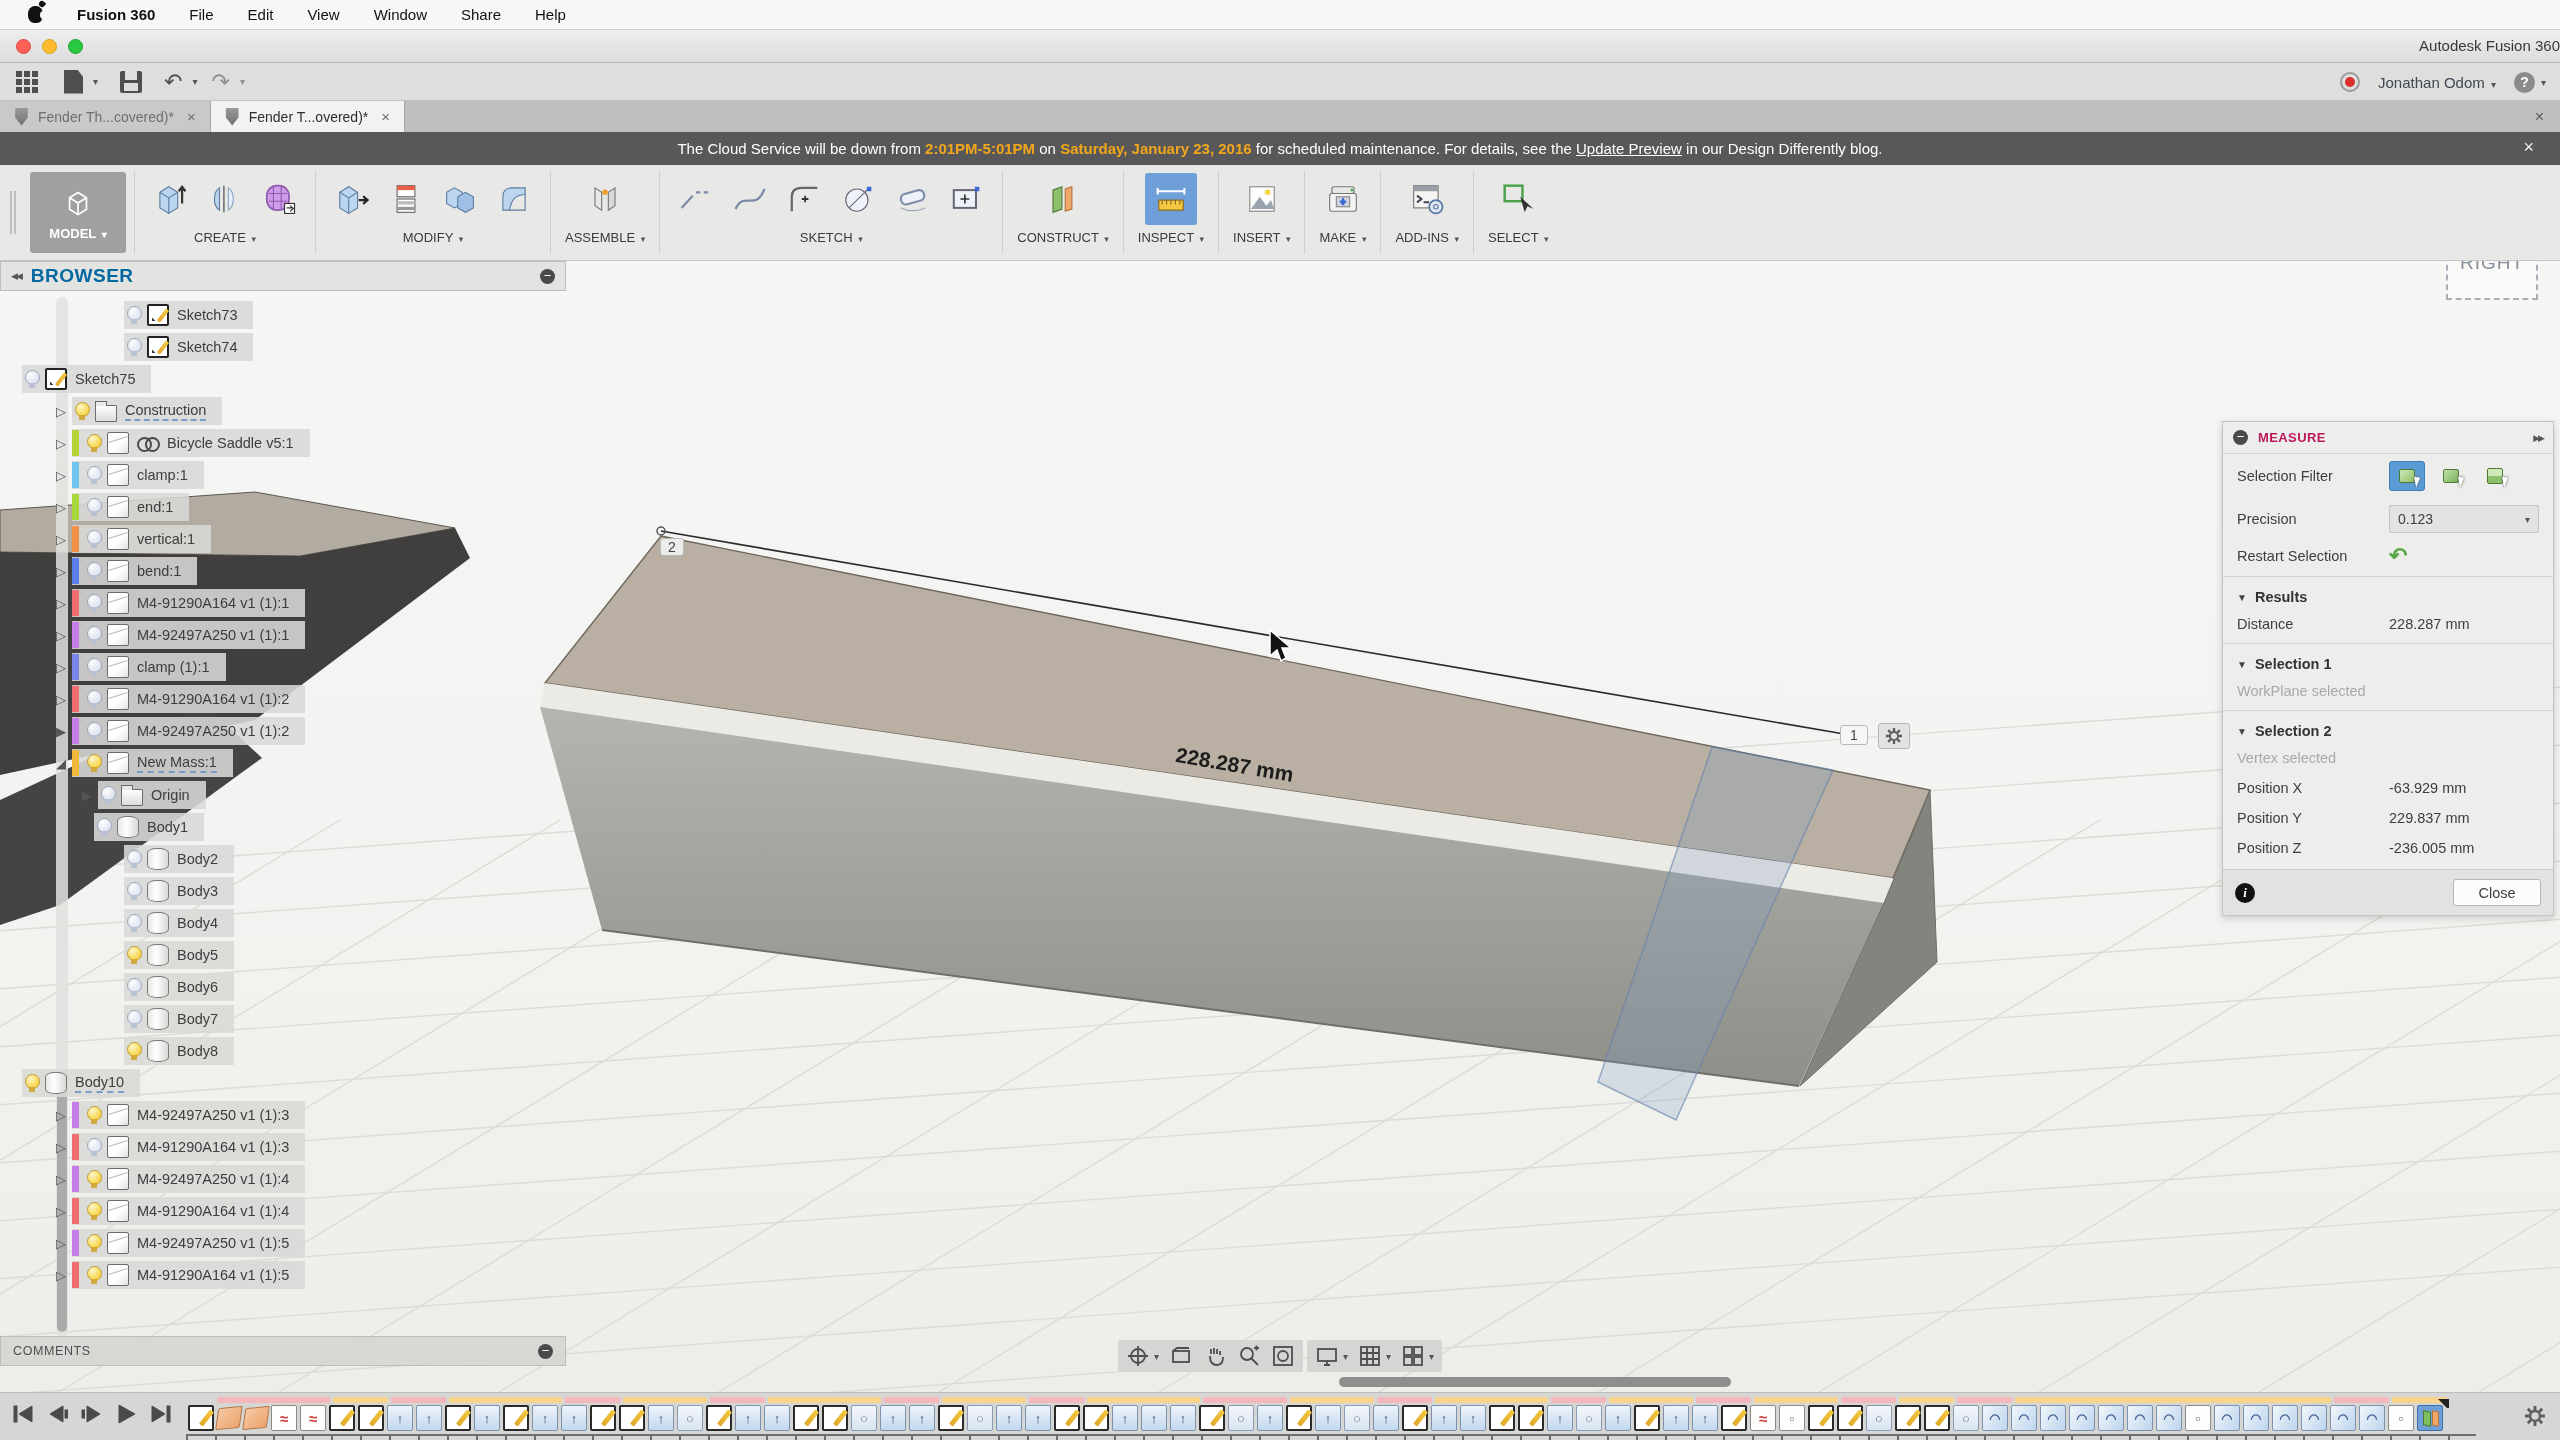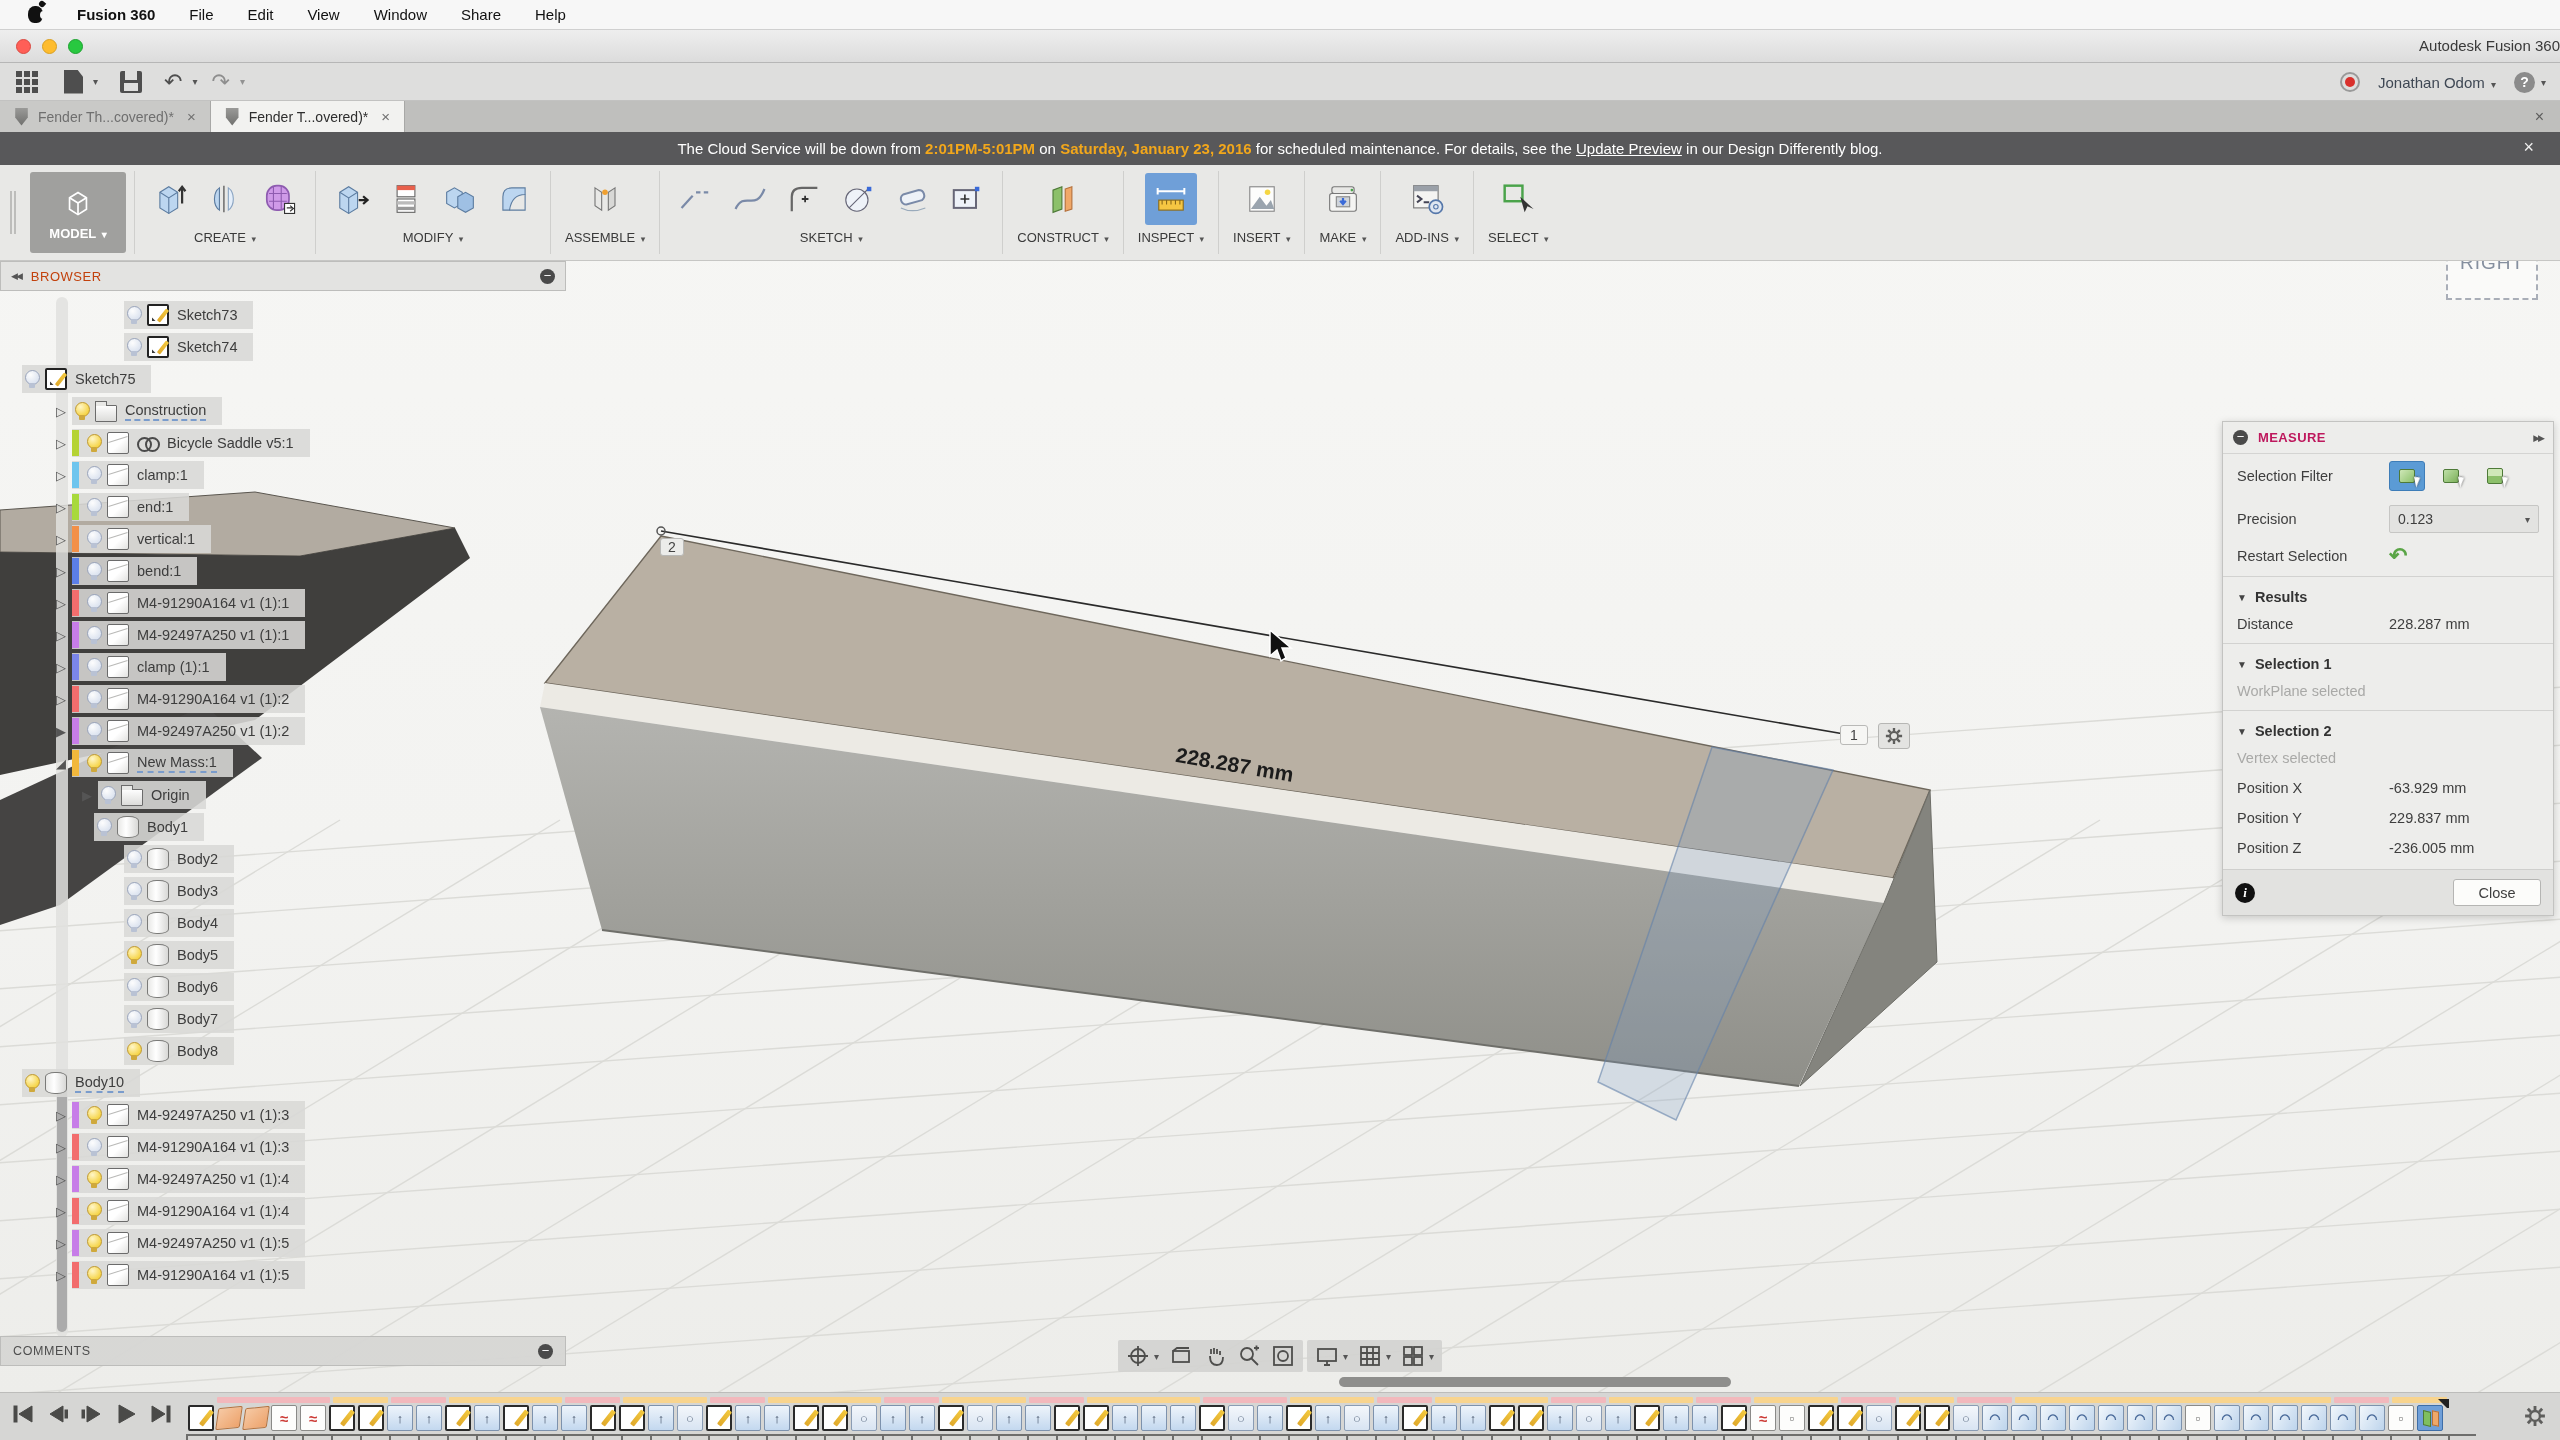--- a/index.html
+++ b/index.html
@@ -73,21 +73,21 @@
 
   
   #viewcube { position:absolute; left:2440px; top:212px; width:104px; height:92px; z-index:30; }
   #viewcube .face { position:absolute; left:6px; top:14px; width:92px; height:74px; background:#fafaf9; border:2px dashed #a9aeb8; display:flex; align-items:center; justify-content:center; font-size:19px; font-weight:normal; color:#858f9f; letter-spacing:1px; }
   #viewcube .edge { position:absolute; left:16px; top:4px; width:86px; height:12px; border-top:2px dashed #a9aeb8; border-right:2px dashed #a9aeb8; transform:skewX(-40deg); }
 
   
   #browser { position:absolute; left:0; top:261px; width:566px; z-index:20; }
   #browser-header { height:30px; background:rgba(226,226,224,.96); border:1px solid #bdbdbb; display:flex; align-items:center; padding:0 10px; gap:10px; }
   #browser-header .chev { color:#555; font-size:9px; letter-spacing:-2px; }
-  #browser-title { font-size:13px; color:#c2410c; letter-spacing:.5px; flex:1; }
+  #browser-title { font-size:19px; color:#0369a1; letter-spacing:.5px; flex:1;font-weight:bold; }
   .circle-minus { width:15px; height:15px; border-radius:50%; background:#4a4a4a; color:#fff; font-size:13px; line-height:13px; text-align:center; }
   #browser-scroll { position:absolute; left:56px; top:36px; width:12px; height:1040px; background:rgba(224,224,222,.85); border-radius:6px; }
   #browser-scroll i { position:absolute; left:1px; top:790px; width:10px; height:245px; background:#ababab; border-radius:5px; display:block; }
   #browser-rows { position:relative; padding-top:8px; }
   .brow { height:32px; display:flex; align-items:center; }
   .brow .pill { display:flex; align-items:center; height:28px; background:rgba(216,216,214,.88); padding-right:16px; }
   .arrow-cell { width:22px; text-align:center; font-size:13px; color:#555; flex:none; }
   .colorbar { width:7px; height:26px; margin-right:5px; flex:none; }
   .bulb { width:15px; height:20px; position:relative; margin:0 6px 0 2px; flex:none; }
   .bulb::before { content:""; position:absolute; left:1px; top:1px; width:13px; height:13px; border-radius:50%; background:radial-gradient(circle at 35% 30%,#fdfdfd,#dde4f0 70%); border:1px solid #9aa5bc; }

